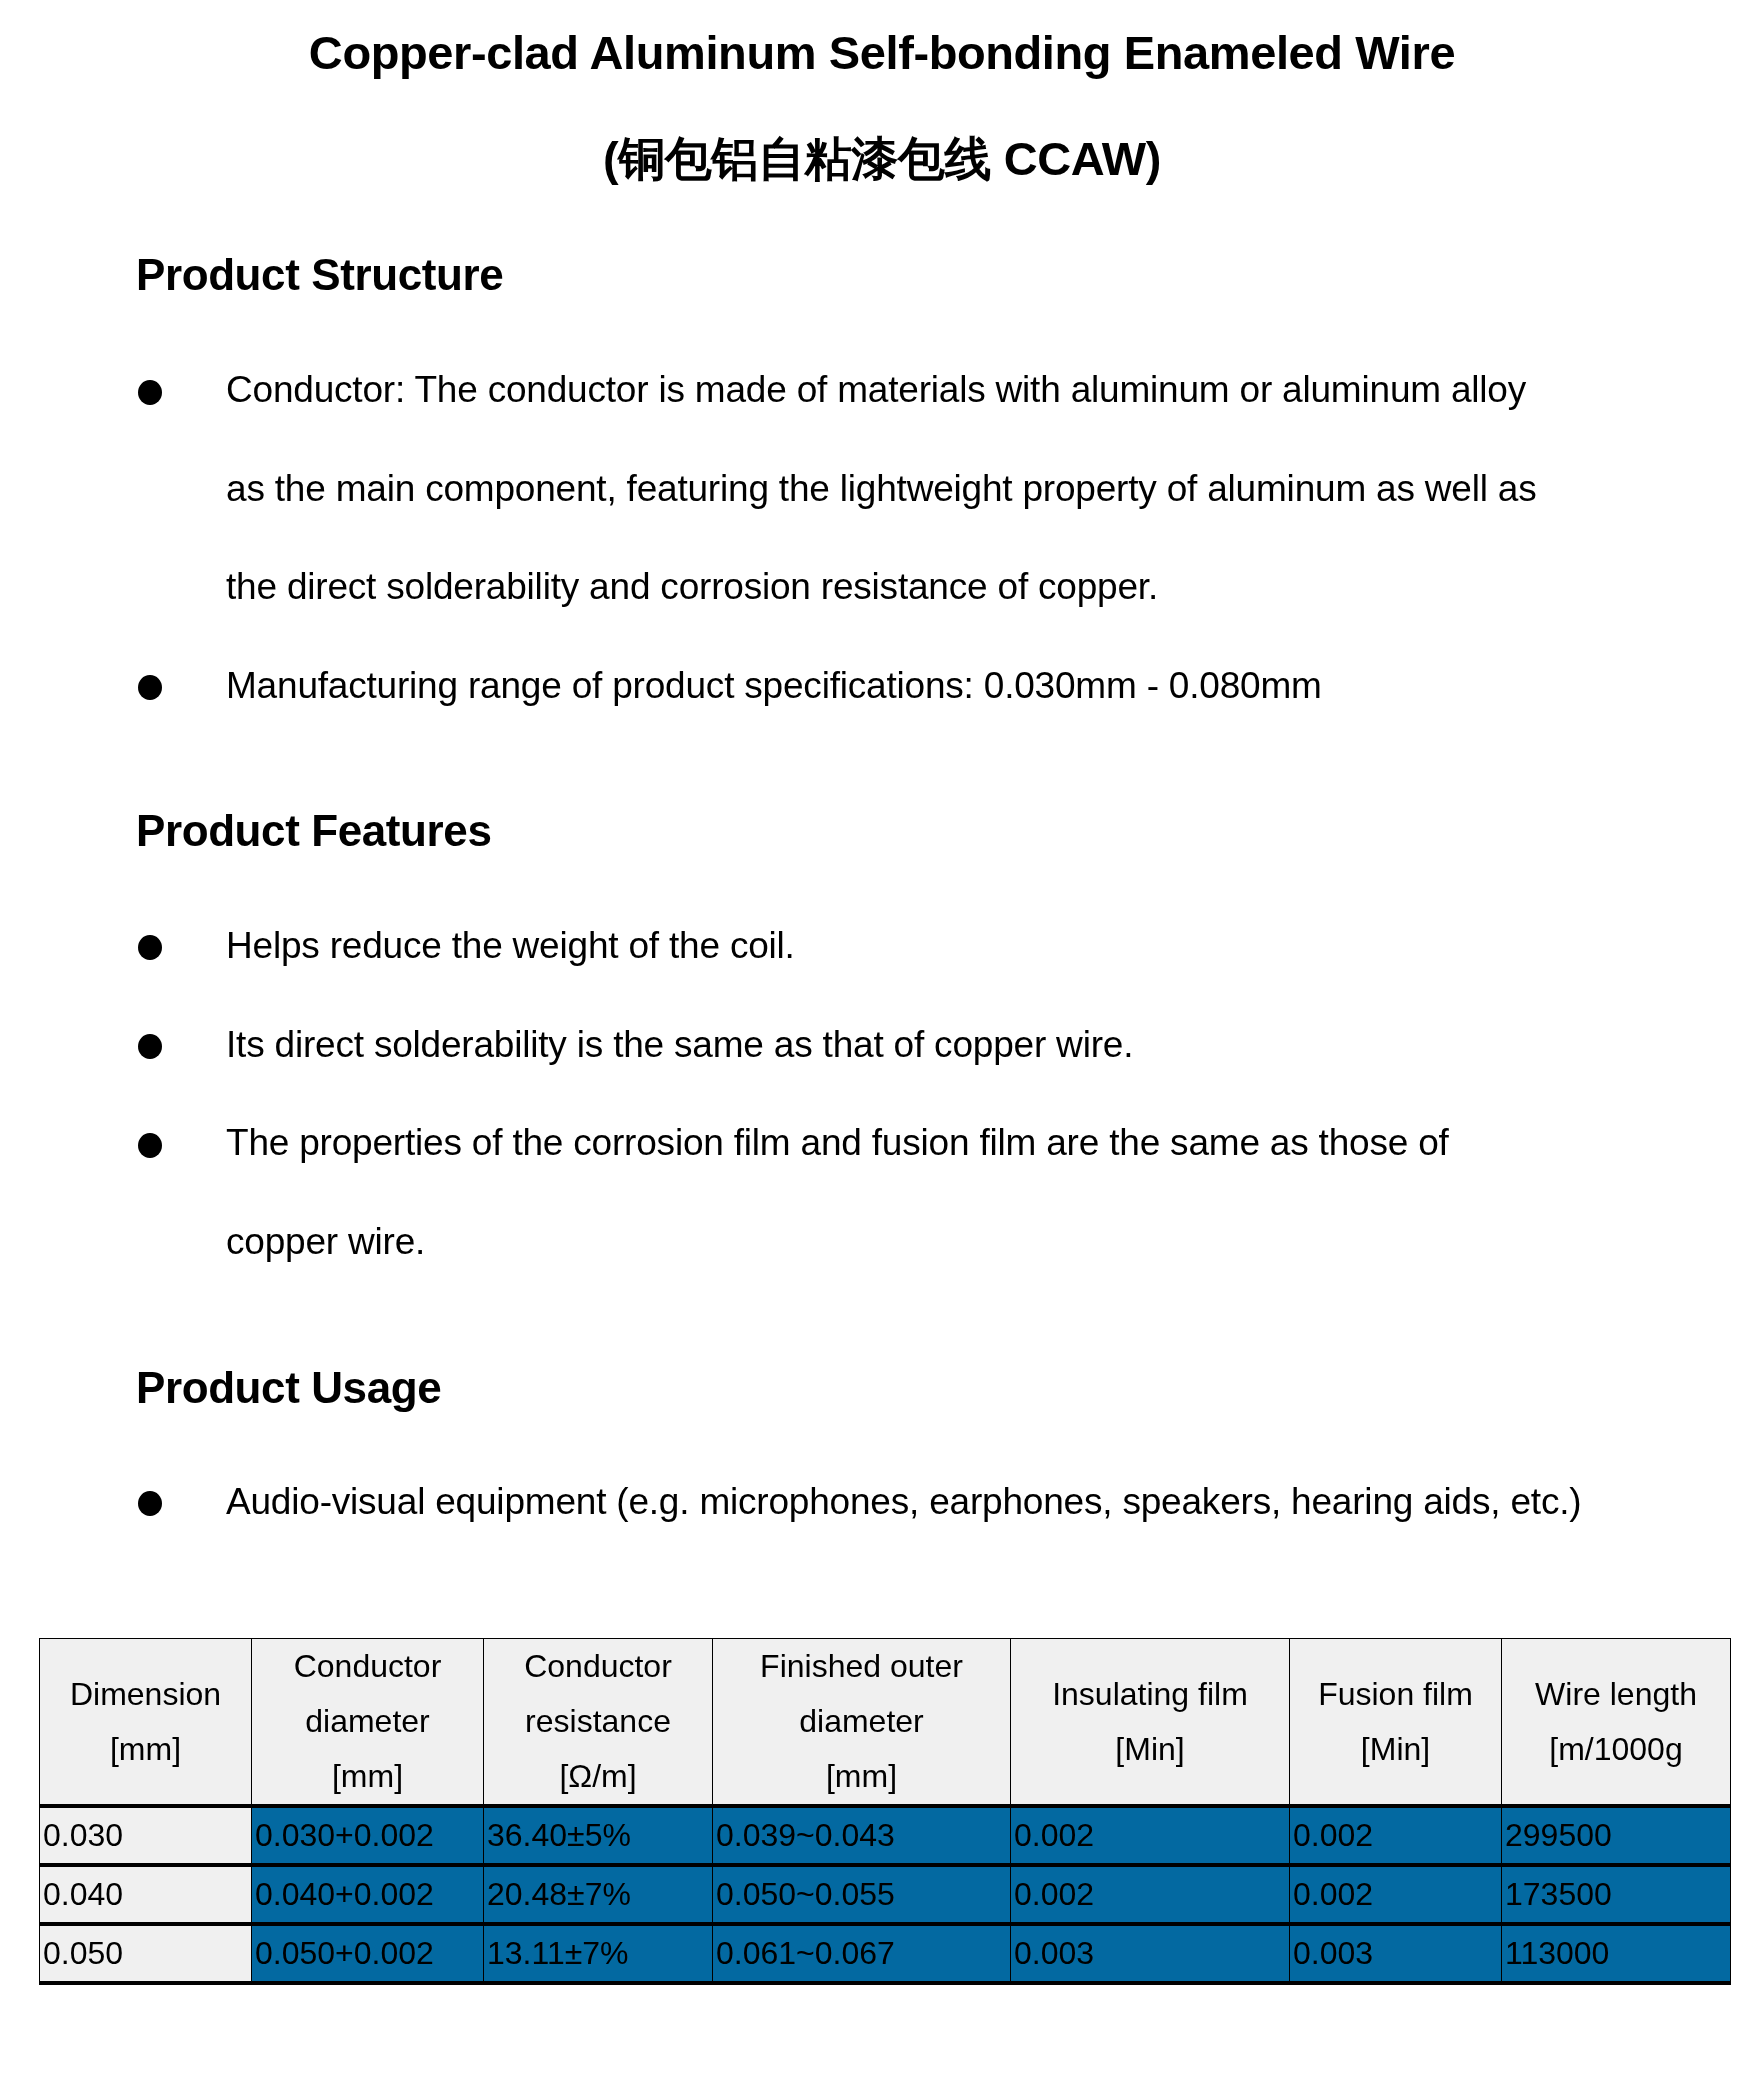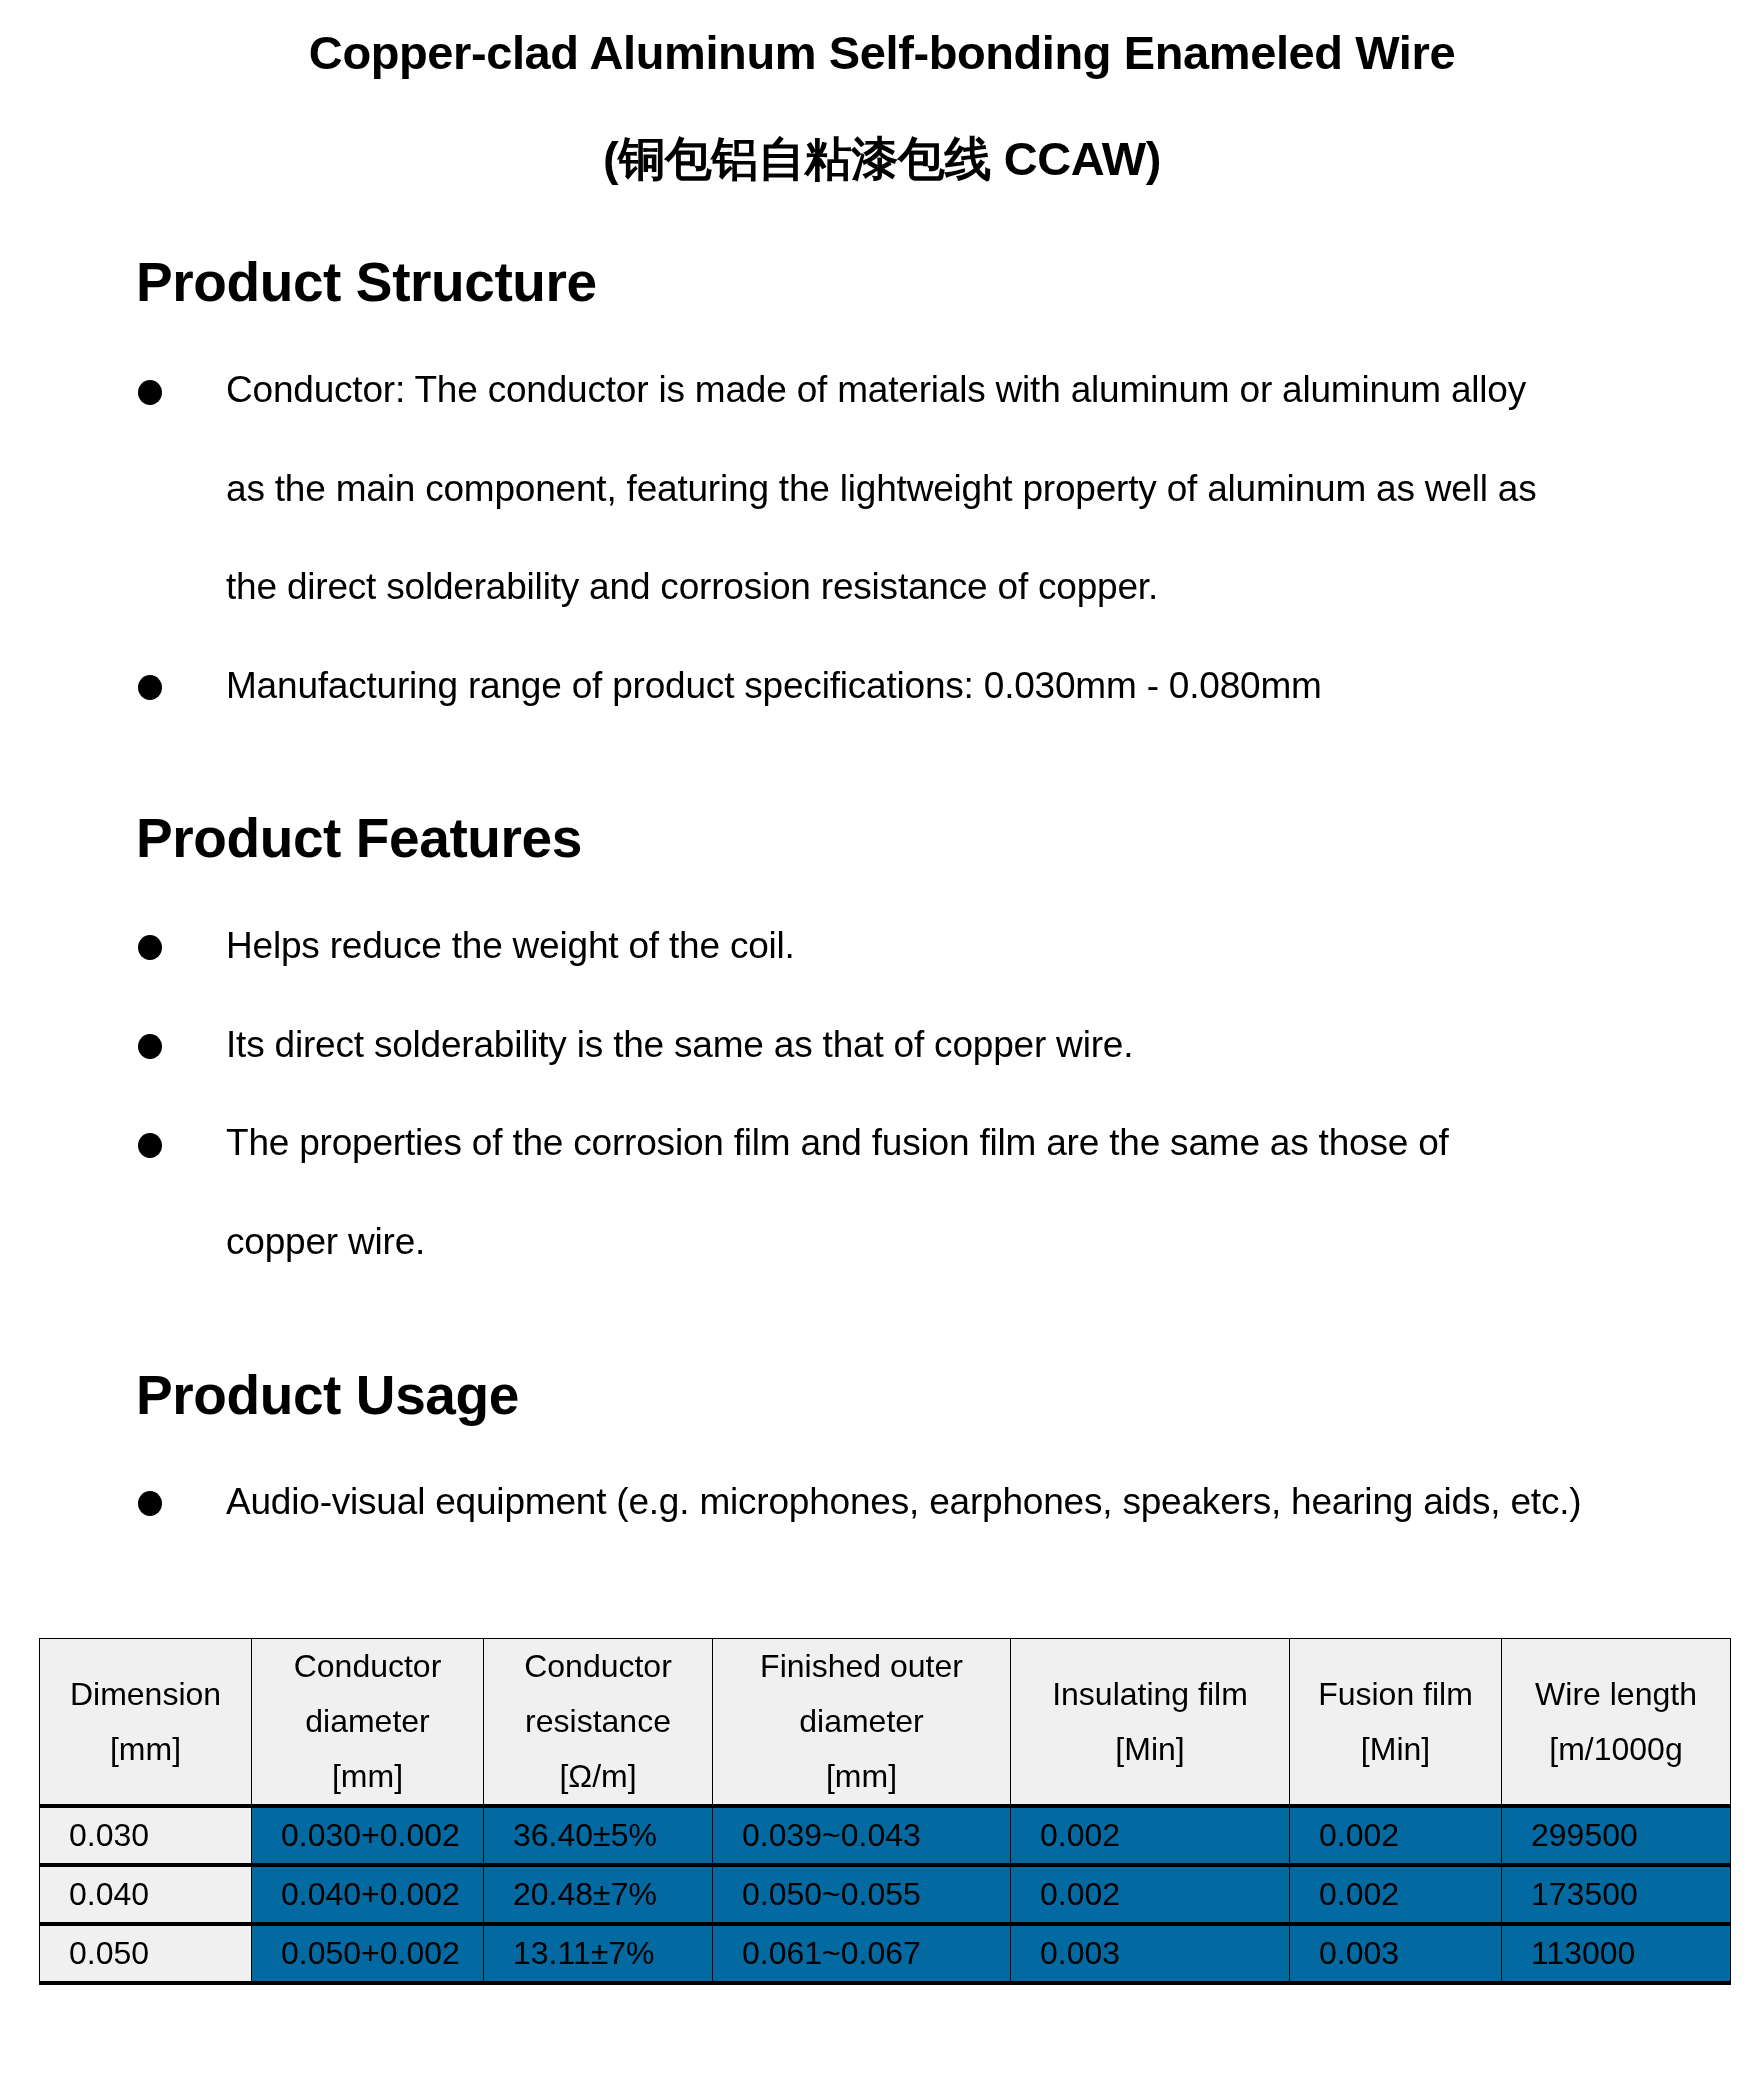--- a/index.html
+++ b/index.html
@@ -7,34 +7,34 @@
     width: 1764px; height: 2409px; position: relative; overflow: hidden;
     font-family: "Liberation Sans", "DejaVu Sans", sans-serif; color: #000;
   }
   .title {
     position: absolute; left: 0; width: 1764px; text-align: center;
     font-weight: bold; font-size: 47px; letter-spacing: -0.4px;
   }
   #t1 { top: 25px; }
   #t2 { top: 128px; }
   .h2 {
-    position: absolute; left: 136px; font-weight: bold; font-size: 55px; letter-spacing: -0.4px;
+    position: absolute; left: 136px; font-weight: bold; font-size: 44px; letter-spacing: -0.4px;
   }
   .bullet-line {
     position: absolute; left: 226px; font-size: 37px; white-space: nowrap; letter-spacing: -0.2px;
   }
   .dot {
     position: absolute; left: 138px; width: 23.5px; height: 25px; border-radius: 50%; background: #000;
   }
   table.spec {
     position: absolute; left: 39px; top: 1638px; width: 1691px;
     border-collapse: collapse; font-size: 32px; table-layout: fixed;
   }
   table.spec th, table.spec td {
-    border: 1.7px solid #000; padding: 0 29px; height: 55px; line-height: 1.2;
+    border: 1.7px solid #000; padding: 0 3px; height: 55px; line-height: 1.2;
   }
   table.spec thead th {
     font-weight: normal; text-align: center; background: #f0f0f0; height: 165px;
     line-height: 55px; padding: 0 4.2px; border-bottom-width: 4.2px;
   }
   table.spec td { text-align: left; }
   table.spec tbody tr td { border-bottom-width: 4.2px; }
   .g { background: #f0f0f0; }
   .w { background: #0369a1; }
 </style>

